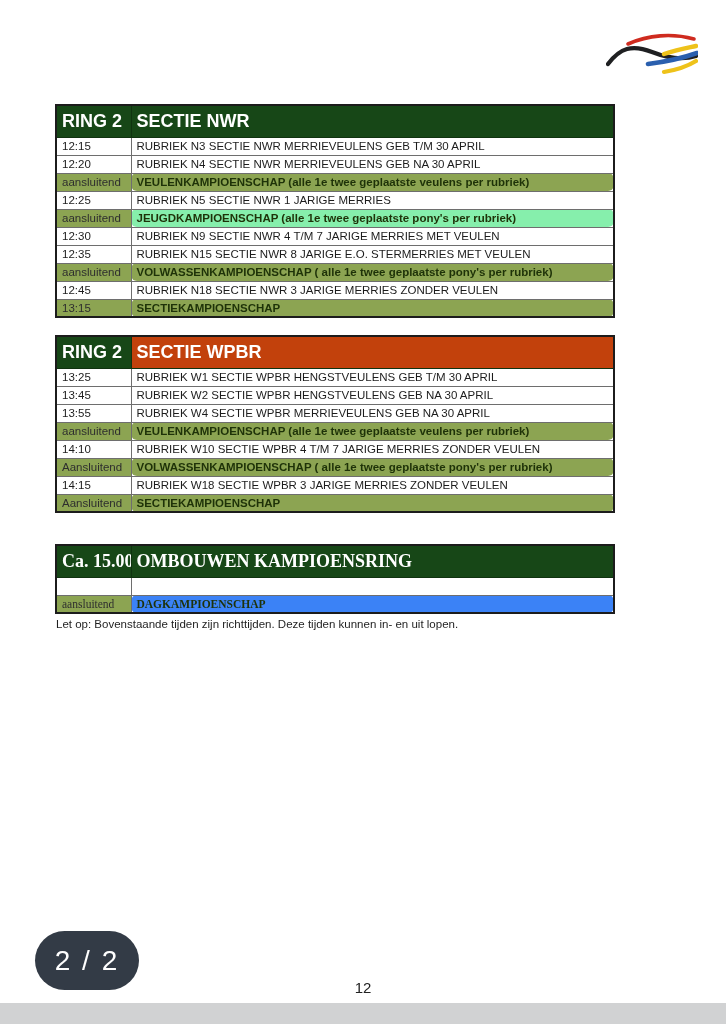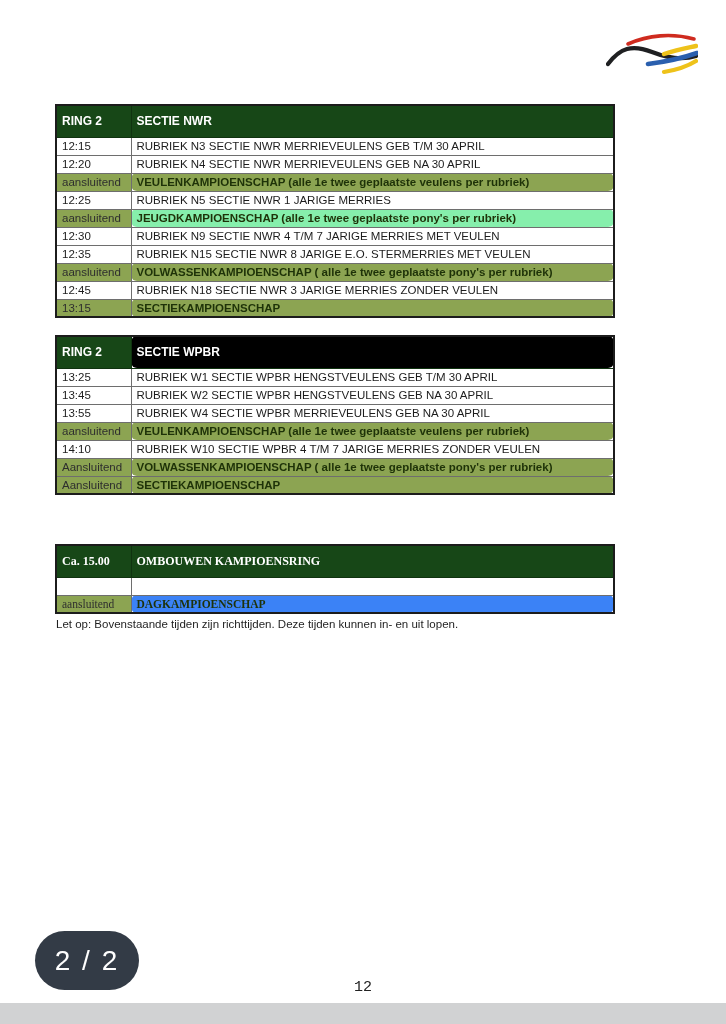--- a/index.html
+++ b/index.html
@@ -12,39 +12,39 @@
                  width:558px; border:2px solid #1c1c1c; }
   .sched-table col.c-time { width:75px; }
   .sched-table col.c-desc { width:483px; }
   .sched-table th, .sched-table td {
       border:1px solid #6e6e6e; height:18px; padding:0 2px 0 5px;
       font-size:11.5px; white-space:nowrap; overflow:hidden;
       text-align:left; vertical-align:middle; color:#1c1c1c;
   }
   .sched-table thead th {
       background:#174717; color:#ffffff; font-weight:bold;
-      font-size:12px; height:32px; border-color:#103310;
+      font-size:18px; height:32px; border-color:#103310;
   }
   .sched-table tr.olive td { background:#8ca452; }
   .sched-table tr.olive td.desc { font-weight:bold; color:#1e3208;border-radius:6px; }
   .sched-table tr.olive td.time { color:#2e2e2e;margin-left:13px; }
 
   #table-1 { top:104px; }
   #table-2 { top:335px; }
   #table-3 { top:544px;font-family:Liberation Serif, serif; }
 
   .note { position:absolute; left:56px; top:618px; font-size:11.5px; color:#1f1f1f; }
 
   .pager-pill { position:absolute; left:35px; top:931px; width:104px; height:59px;
       background:#333b46; border-radius:30px; color:#ffffff;
       display:flex; align-items:center; justify-content:center;
       font-size:28px; letter-spacing:2px; }
 
   .page-number { position:absolute; left:0; top:979px; width:726px; text-align:center;
-      font-family:Liberation Mono, monospace; font-size:15px; color:#222222; }
+      font-family:Liberation Sans, sans-serif; font-size:15px; color:#222222; }
 
   .bottom-strip { position:absolute; left:0; bottom:0; width:726px; height:21px;
       background:#d1d2d3; }
 </style>
 </head>
 <body>
 
 <svg class="logo" viewBox="0 0 92 52" fill="none" xmlns="http://www.w3.org/2000/svg">
   <path d="M22,14 C42,5 66,3 88,9" stroke-width="3.6" stroke-linecap="round" stroke="#cf2b1f"></path>
   <path d="M2,34 C14,18 26,14 46,22 C64,29 78,30 90,26" stroke-width="4.2" stroke-linecap="round" stroke="#1f2022"></path>
@@ -109,21 +109,21 @@
 </table>
 
 <table class="sched-table" id="table-2">
   <colgroup>
       <col class="c-time">
       <col class="c-desc">
     </colgroup>
   <thead>
     <tr>
       <th style="background: rgb(23, 71, 23);">RING 2</th>
-      <th style="background: #000000; border-radius: 6px;">SECTIE WPBR</th>
+      <th style="background: #c2410c;">SECTIE WPBR</th>
     </tr>
   </thead>
   <tbody>
       <tr>
         <td class="time">13:25</td>
         <td class="desc">RUBRIEK W1 SECTIE WPBR HENGSTVEULENS GEB T/M 30 APRIL</td>
       </tr>
       <tr>
         <td class="time">13:45</td>
         <td class="desc">RUBRIEK W2 SECTIE WPBR HENGSTVEULENS GEB NA 30 APRIL</td>
@@ -136,20 +136,24 @@
         <td class="time" style="background: rgb(140, 164, 82);">aansluitend</td>
         <td class="desc" style="background: rgb(140, 164, 82);">VEULENKAMPIOENSCHAP (alle 1e twee geplaatste veulens per rubriek)</td>
       </tr>
       <tr>
         <td class="time">14:10</td>
         <td class="desc">RUBRIEK W10 SECTIE WPBR 4 T/M 7 JARIGE MERRIES ZONDER VEULEN</td>
       </tr>
       <tr class="olive">
         <td class="time" style="background: rgb(140, 164, 82);">Aansluitend</td>
         <td class="desc" style="background: rgb(140, 164, 82);">VOLWASSENKAMPIOENSCHAP ( alle 1e twee geplaatste pony's per rubriek)</td>
+      </tr>
+      <tr>
+        <td class="time">14:15</td>
+        <td class="desc">RUBRIEK W18 SECTIE WPBR 3 JARIGE MERRIES ZONDER VEULEN</td>
       </tr>
       <tr class="olive">
         <td class="time" style="background: rgb(140, 164, 82);">Aansluitend</td>
         <td class="desc" style="background: rgb(140, 164, 82);">SECTIEKAMPIOENSCHAP</td>
       </tr>
     </tbody>
 </table>
 
 <table class="sched-table" id="table-3">
   <colgroup>

